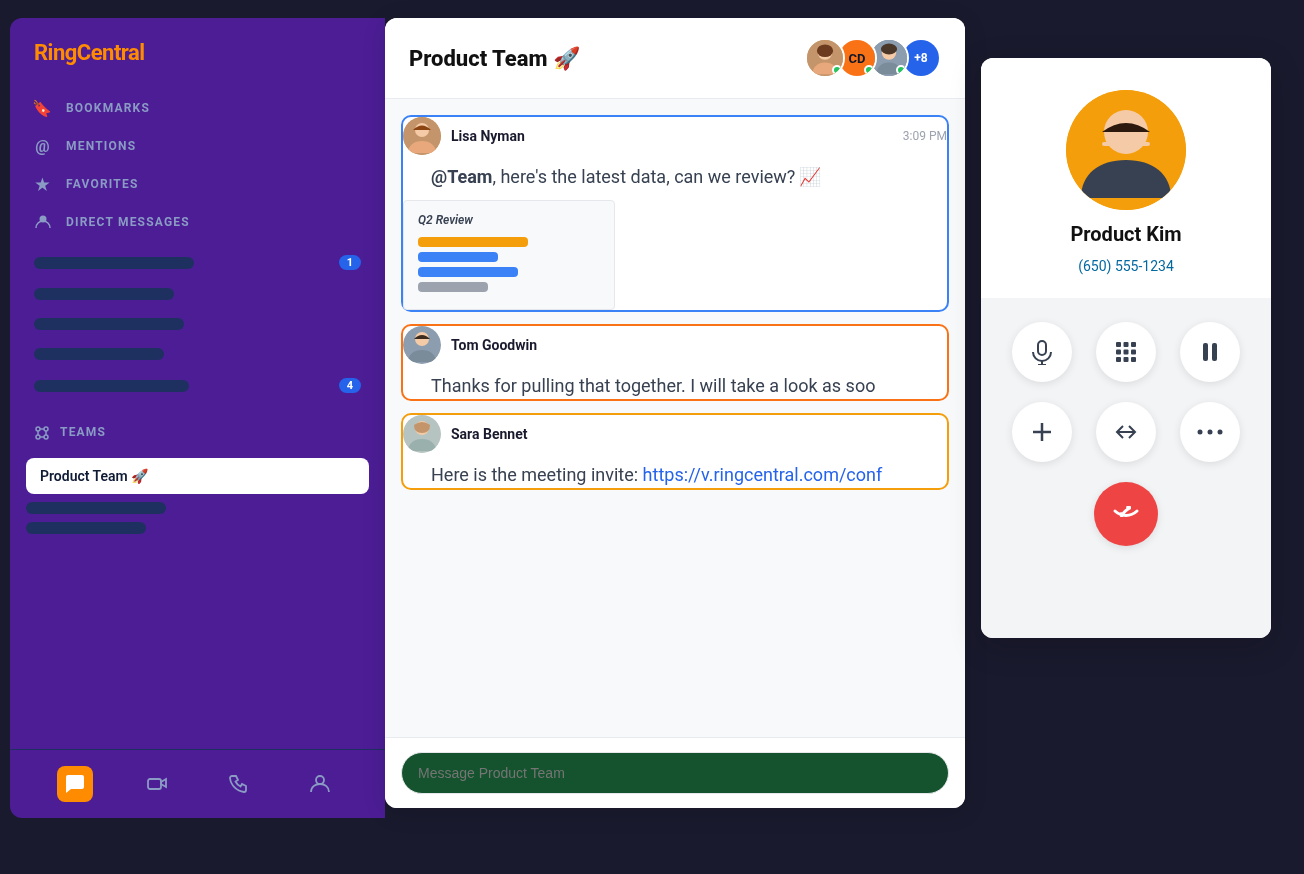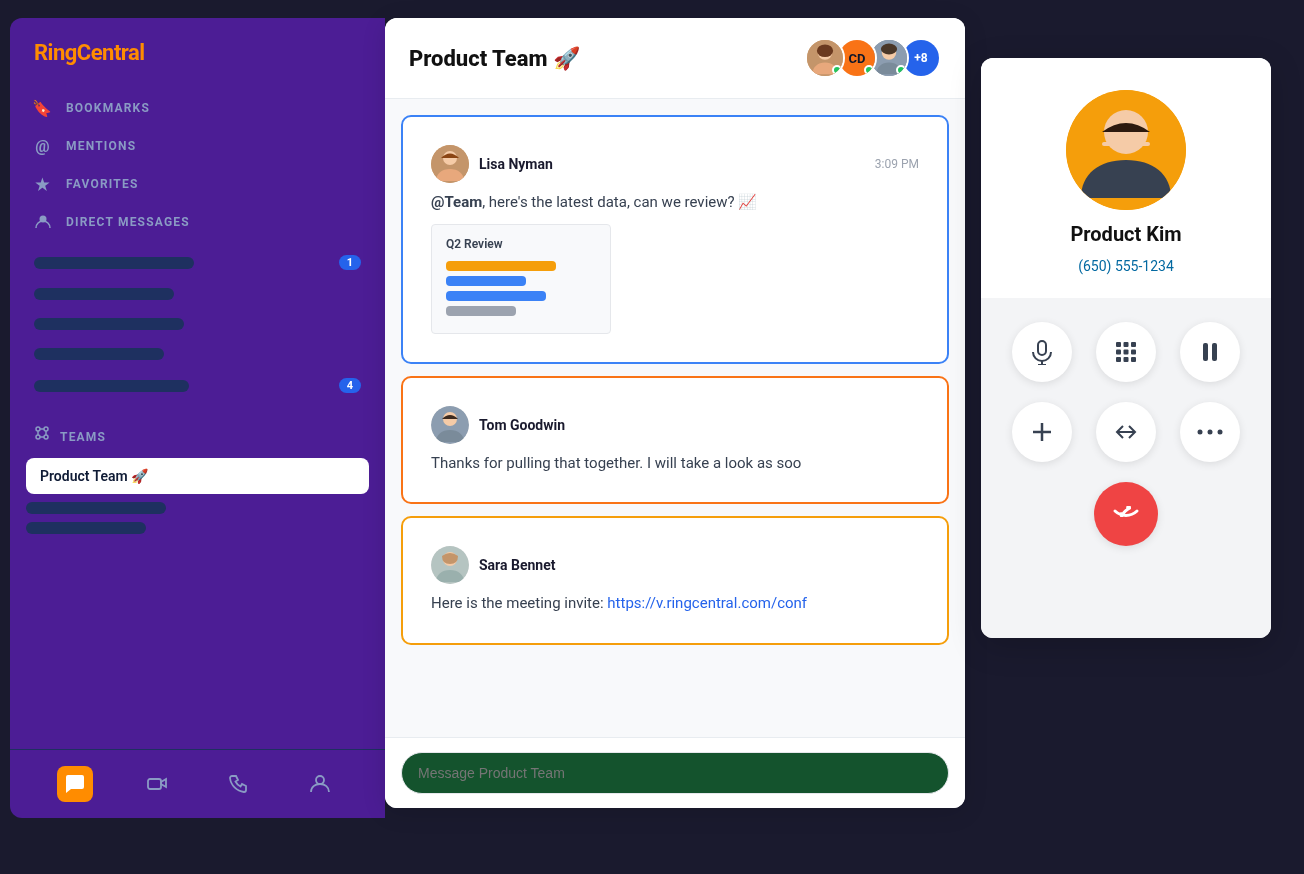--- a/index.html
+++ b/index.html
@@ -79,21 +79,21 @@
       font-size: 11px;
       font-weight: 700;
       border-radius: 10px;
       padding: 1px 7px;
       min-width: 22px;
       text-align: center;
     }
     .teams-section { margin-top: 8px; }
     .section-label {
       display: flex;
-      align-items: flex-end;
+      align-items: flex-start;
       gap: 10px;
       padding: 10px 24px;
       color: #8a9bc4;
       font-size: 12px;
       font-weight: 700;
       letter-spacing: 1.2px;
       text-transform: uppercase;
     }
     .team-item {
       margin: 4px 16px;
@@ -216,21 +216,21 @@
       overflow-y: auto;
       padding: 16px;
       display: flex;
       flex-direction: column;
       gap: 12px;
       background: #f8f9fb;
     }
     .message-card {
       background: white;
       border-radius: 10px;
-      padding: 28px;
+      padding: 0;
       border: 2px solid #3b82f6;
     }
     .message-card.orange-border { border-color: #f97316; }
     .message-card.yellow-border { border-color: #f59e0b; }
     .msg-header {
       display: flex;
       align-items: center;
       justify-content: space-between;
       margin-bottom: 8px;
     }
@@ -250,40 +250,42 @@
     .msg-sender-name {
       font-size: 14px;
       font-weight: 700;
       color: #1a1a2e;
     }
     .msg-time {
       font-size: 12px;
       color: #9ca3af;
     }
     .msg-body {
-      font-size: 15px;
+      font-size: 18px;
       color: #374151;
       line-height: 1.5;
+      margin-left: 28px;
     }
     .msg-attachment {
       margin-top: 10px;
       font-size: 13px;
       color: #6b7280;
     }
     .msg-link {
       color: #2563eb;
       text-decoration: none;
     }
     .chart-preview {
       margin-top: 10px;
       background: #f8f9fb;
       border: 1px solid #e5e7eb;
       border-radius: 4px;
       padding: 12px 14px;
-      width: 180px;
+      width: 212px;
+      font-style: italic;
     }
     .chart-title {
       font-size: 12px;
       font-weight: 600;
       color: #374151;
       margin-bottom: 10px;
     }
     .chart-bar-row {
       display: flex;
       align-items: center;

